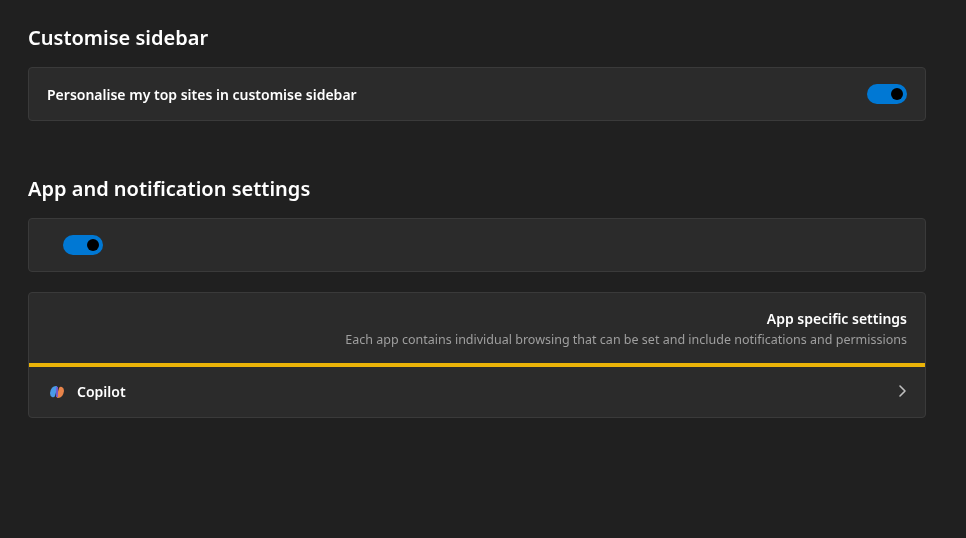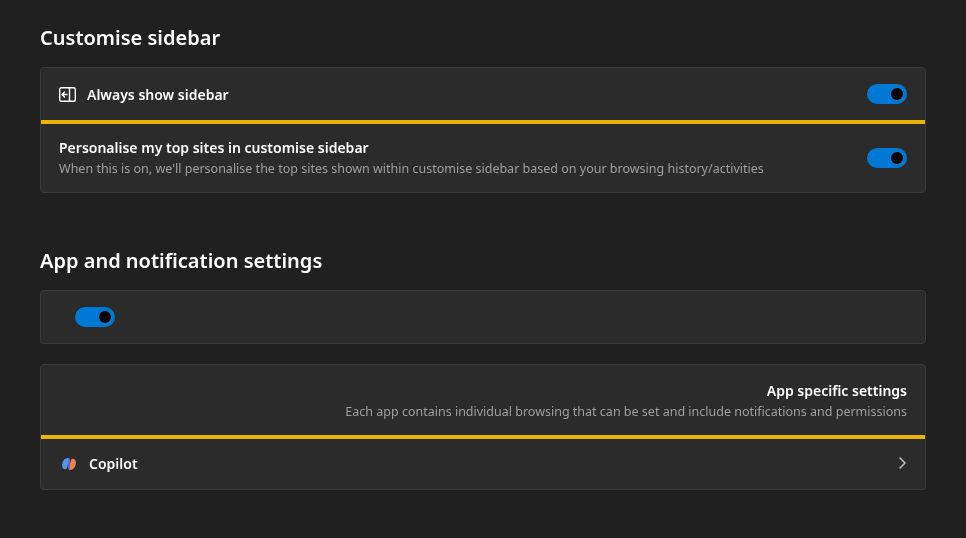--- a/index.html
+++ b/index.html
@@ -5,21 +5,21 @@
   * { box-sizing: border-box; margin: 0; padding: 0; }
   body {
     background: #202020;
     font-family: "Segoe UI", -apple-system, system-ui, sans-serif;
     color: #ffffff;
     width: 966px;
     height: 538px;
     overflow: hidden;
   }
   .page {
-    padding: 24px 40px 0 40px;
+    padding: 24px 40px 0 28px;
   }
   .section-title {
     font-size: 20px;
     font-weight: 600;
     color: #ffffff;
     margin-bottom: 16px;
   }
   .card {
     background: #2b2b2b;
     border: 1px solid #3a3a3a;
@@ -98,38 +98,24 @@
 </style>
 </head>
 <body>
 
 <div class="page">
 
   <h2 class="section-title">Customise sidebar</h2>
 
   <div class="card">
 
-    <div class="row">
-      <div class="icon-slot">
-        <svg width="17" height="15" viewBox="0 0 17 15" fill="none" stroke="currentColor" stroke-width="1.4">
-          <rect x="0.7" y="0.7" width="15.6" height="13.6" rx="1.5"></rect>
-          <line x1="10.5" y1="0.7" x2="10.5" y2="14.3"></line>
-          <path d="M5.5 5 L3 7.5 L5.5 10 M3 7.5 L8 7.5" stroke-linecap="round" stroke-linejoin="round"></path>
-        </svg>
-      </div>
-      <div class="content">
-        <div class="label">Always show sidebar</div>
-      </div>
-      <div class="toggle"></div>
-    </div>
 
     <div class="row">
       <div class="content">
         <div class="label">Personalise my top sites in customise sidebar</div>
-        <div class="desc">When this is on, we'll personalise the top sites shown within customise sidebar based on your browsing history/activities</div>
       </div>
       <div class="toggle"></div>
     </div>
 
   </div>
 
   <div class="section-gap"></div>
 
   <h2 class="section-title">App and notification settings</h2>
 

